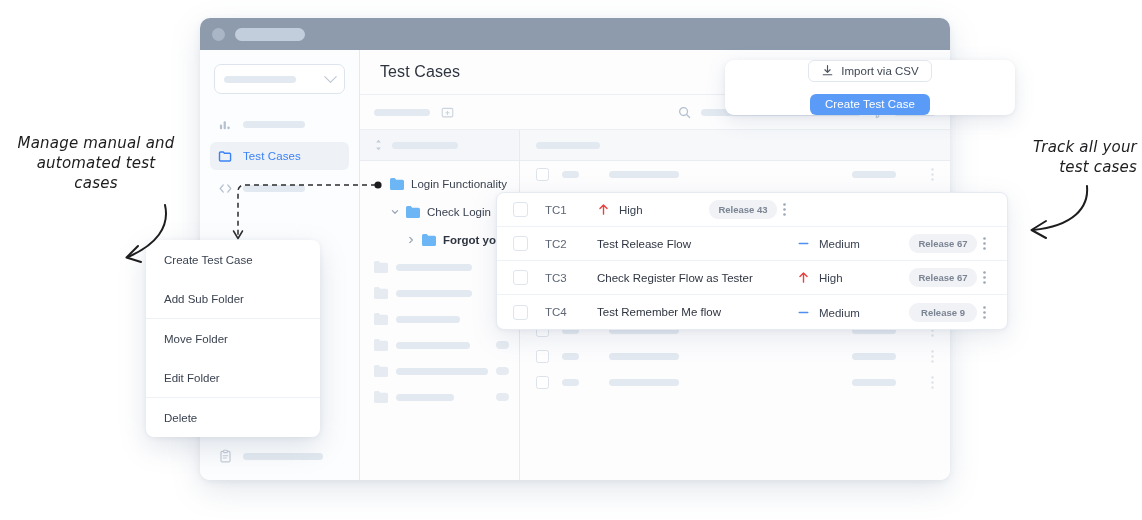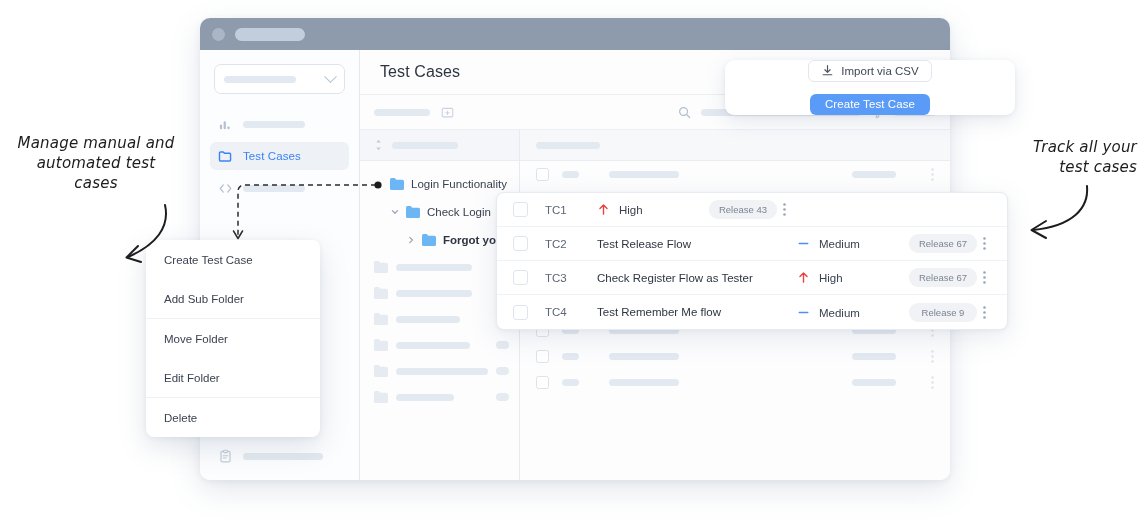--- a/index.html
+++ b/index.html
@@ -99,21 +99,21 @@
     border-radius:8px;box-shadow:0 8px 26px rgba(100,120,150,.15),0 1px 4px rgba(100,120,150,.08);
     overflow:hidden;
   }
   .tc-row{display:flex;align-items:center;height:34px;border-bottom:1px solid #eef1f5;padding:0 16px;box-sizing:border-box;}
   .tc-row:last-child{border-bottom:none;}
   .tc-cbx{width:13px;height:13px;border:1.4px solid #dfe5ec;border-radius:3px;flex:0 0 13px;background:#fff;}
   .tc-id{width:52px;flex:0 0 52px;margin-left:17px;font-size:11.5px;color:#5d6674;}
   .tc-title{flex:1;min-width:0;font-size:11.5px;color:#2e3440;white-space:nowrap;overflow:hidden;}
   .tc-prio{width:112px;flex:0 0 112px;display:flex;align-items:flex-end;gap:9px;font-size:11.5px;color:#3a4250;}
   .tc-rel{flex:0 0 68px;}
-  .badge{background:#f0f2f6;border-radius:9px;font-size:9.5px;color:#7b8492;padding:4px 0;text-align:center;display:block;}
+  .badge{background:#f0f2f6;border-radius:9px;font-size:9.5px;color:#7b8492;padding:4px 0;text-align:center;display:block;font-weight:bold;}
   .tc-dots{width:14px;flex:0 0 14px;display:flex;justify-content:center;}
 
   
   .ctx-menu{
     position:absolute;left:146px;top:240px;width:174px;background:#fff;border-radius:8px;
     box-shadow:0 10px 28px rgba(100,120,150,.20),0 1px 5px rgba(100,120,150,.10);
     overflow:hidden;
   }
   .ctx-item{height:39px;display:flex;align-items:center;padding:0 18px;font-size:11.5px;color:#3a4250;cursor:pointer;}
   .ctx-sep{height:1px;background:#edf0f4;}

